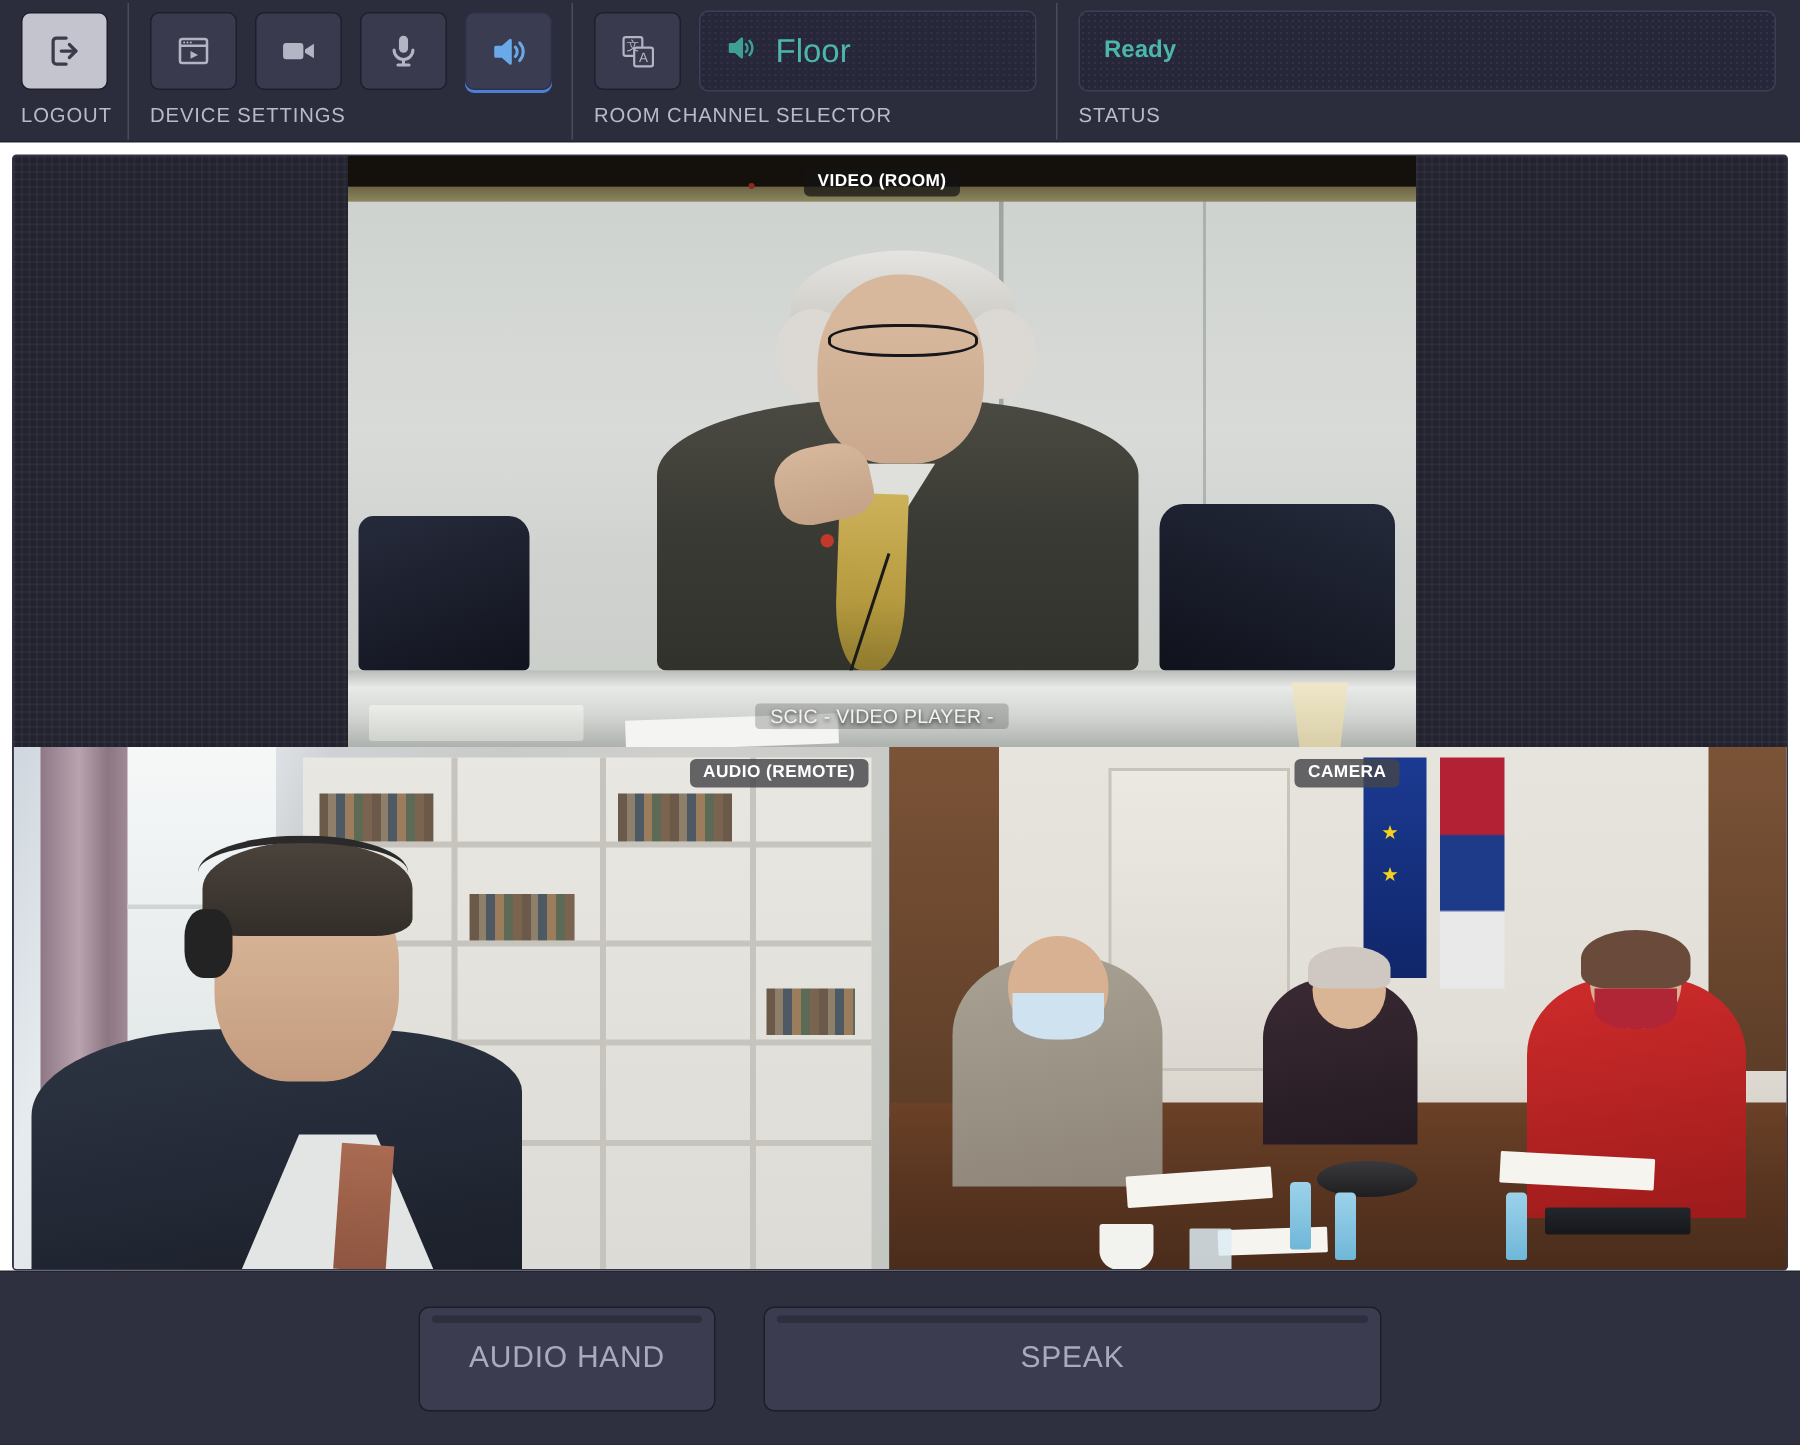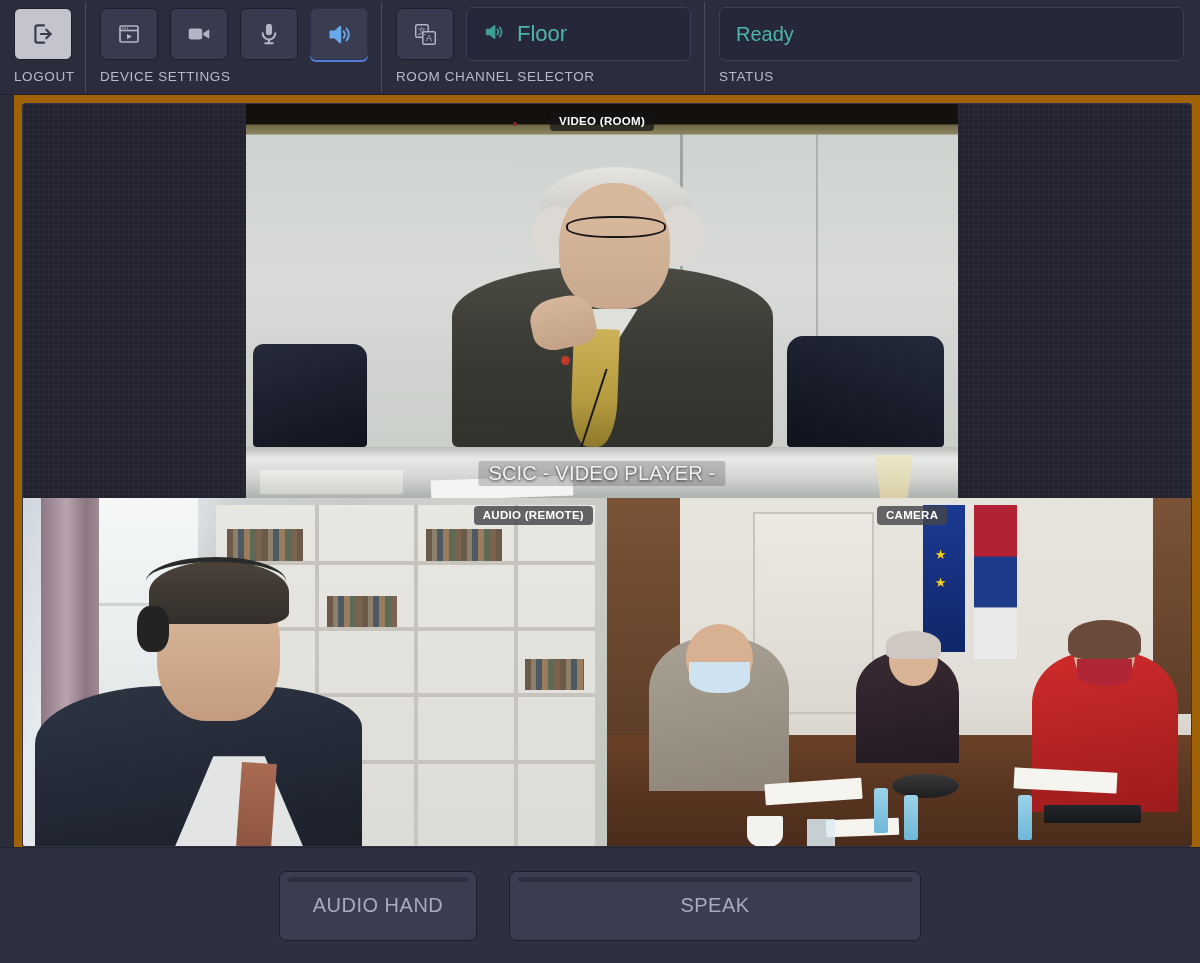--- a/index.html
+++ b/index.html
@@ -117,35 +117,35 @@
     border: 1px solid #3d3f57;
     display: flex;
     align-items: center;
     padding: 0 16px;
     background-image:
       radial-gradient(circle, rgba(88,68,110,.35) 0.5px, transparent 0.6px);
     background-size: 4px 4px;
   }
   .status-text {
     color: #4db6ac;
-    font-size: 20px;
+    font-size: 16px;
+    font-weight: bold;
   }
   .status-group { flex: 1 1 auto; min-width: 0; }
   .status-group .tb-row { padding-right: 16px; }
   .status-group .status-field { flex: 1 1 auto; }
 
   
   .video-area {
     flex: 1 1 auto;
     position: relative;
-    background: #a16207;
+    background: #ffffff;
     padding: 8px 8px 0 8px;
     display: flex;
     flex-direction: column;
-    margin-left: 14px;
   }
 
   .video-stage {
     position: relative;
     width: 100%;
     height: 744px;
     background-color: #22232f;
     background-image:
       linear-gradient(rgba(255,255,255,0.035) 1px, transparent 1px),
       linear-gradient(90deg, rgba(255,255,255,0.035) 1px, transparent 1px);
@@ -209,21 +209,21 @@
     transform: none;
     background: rgba(70,70,74,0.82);
   }
 
   .player-caption {
     position: absolute;
     bottom: 12px;
     left: 50%;
     transform: translateX(-50%);
     color: #f2f2f2;
-    font-size: 20px;
+    font-size: 13px;
     letter-spacing: 0.2px;
     text-shadow: 0 1px 3px rgba(0,0,0,.75);
     background: rgba(30,30,30,0.22);
     padding: 1px 10px;
     border-radius: 3px;
     white-space: nowrap;
     z-index: 4;
   }
 
   

